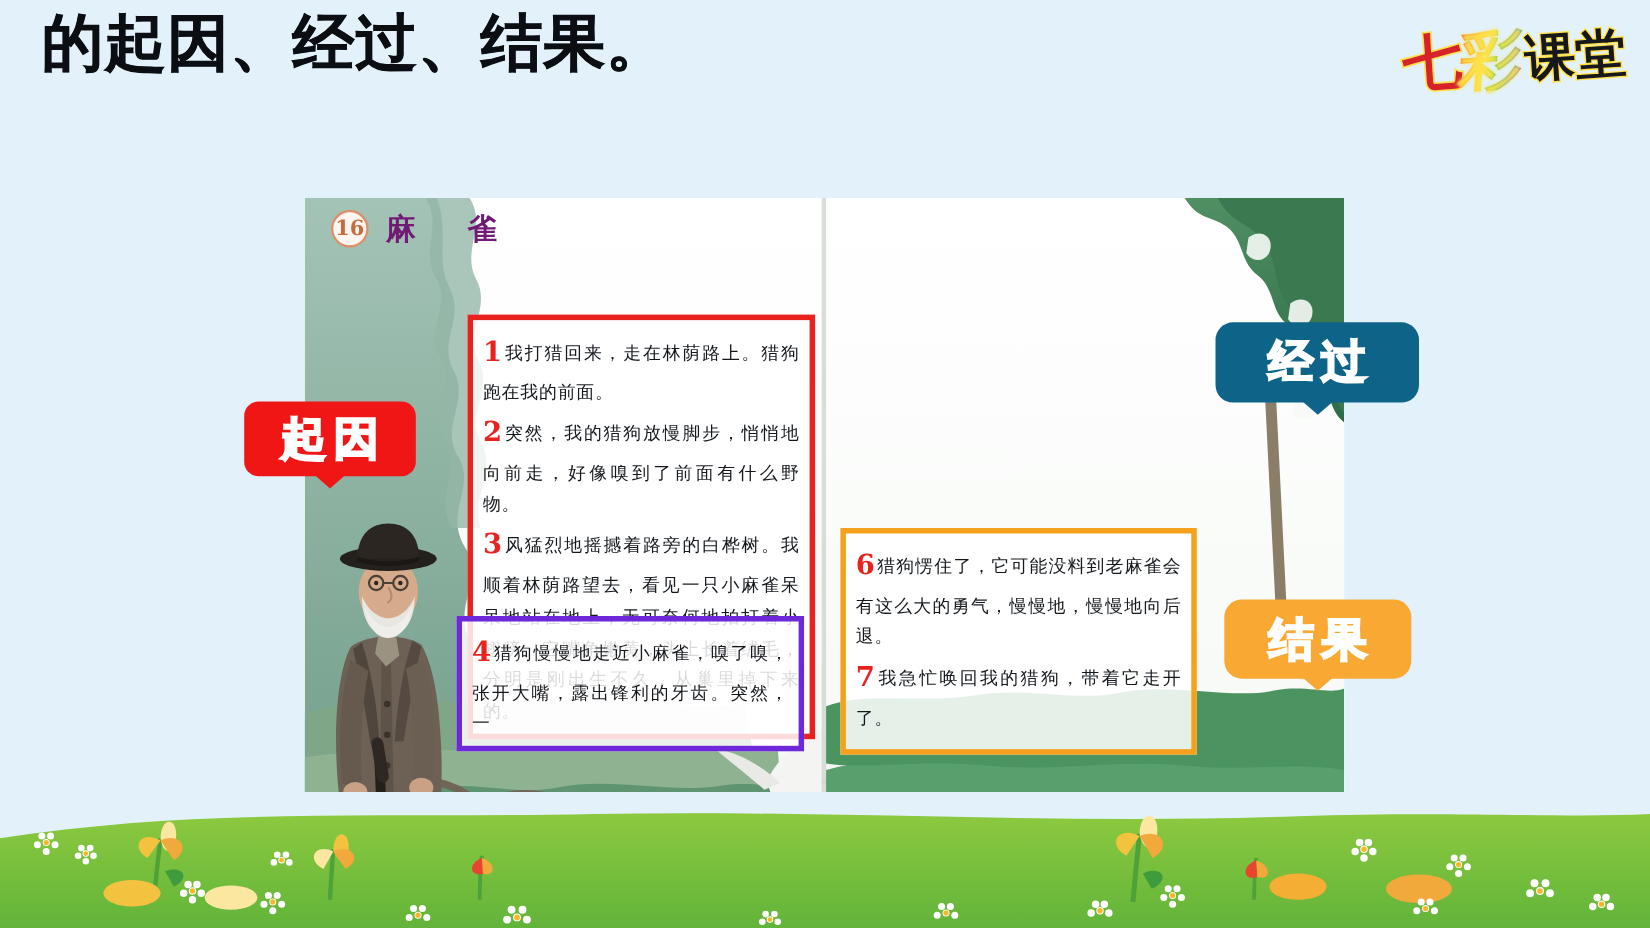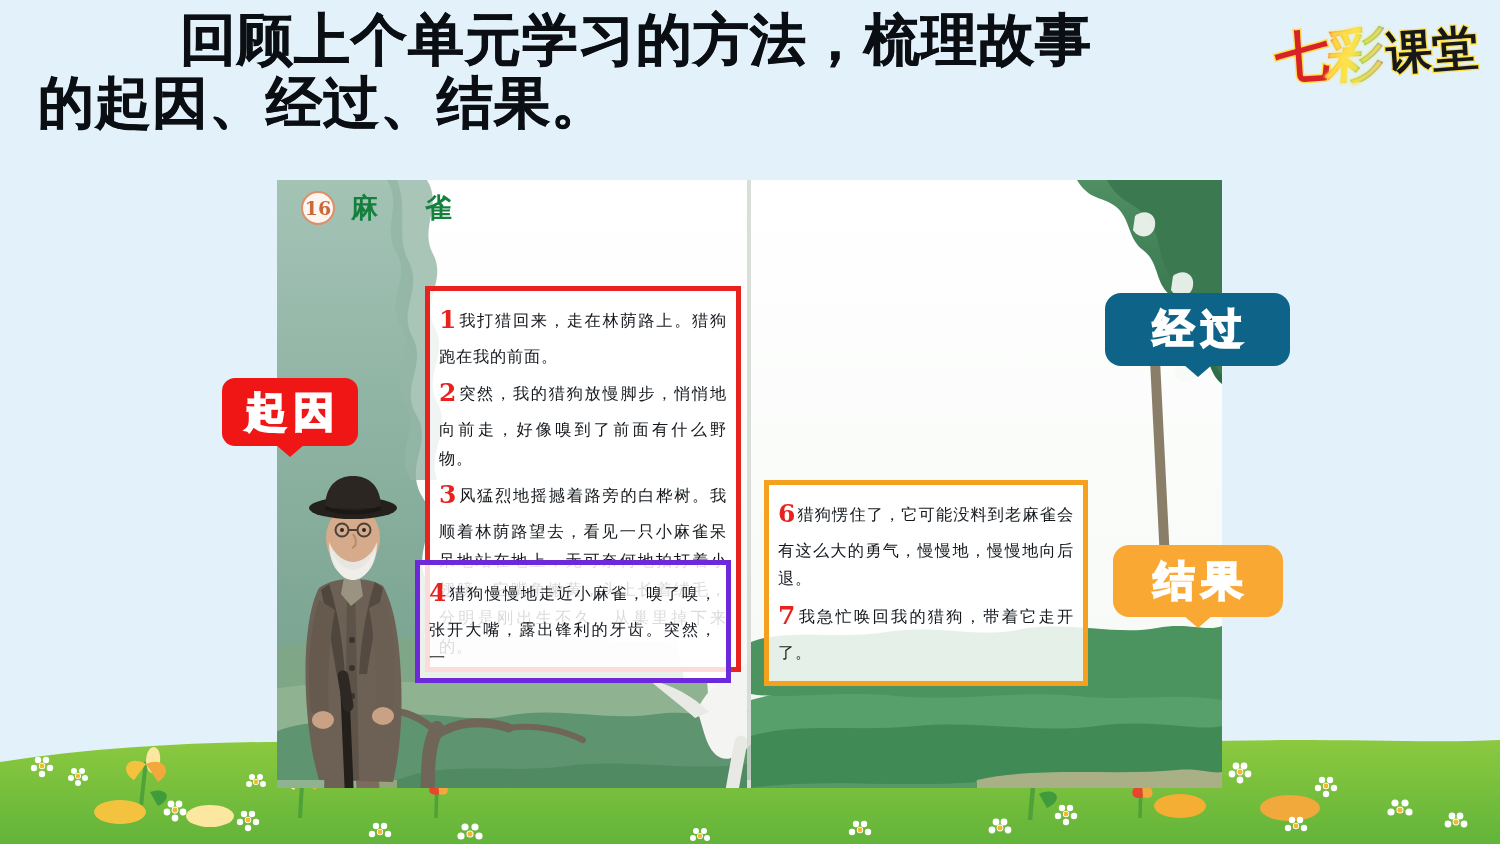--- a/index.html
+++ b/index.html
@@ -75,21 +75,21 @@
     margin-left: 1px;
   }
 
   
   .grass { position: absolute; left: 0; bottom: 0; width: 1500px; height: 130px; z-index: 5; }
 
   
   .book {
     position: absolute;
     left: 277px; top: 180px;
-    width: 945px; height: 608px;
+    width: 945px; height: 540px;
     z-index: 10;
     background: #fdfdfb;
     overflow: hidden;
   }
   .book svg { position: absolute; left: 0; top: 0; }
 
   .page-title {
     position: absolute;
     left: 24px; top: 10px;
     display: flex; align-items: center; gap: 16px;
@@ -99,21 +99,21 @@
     width: 34px; height: 34px; border-radius: 50%;
     border: 2px solid #dd8f6a;
     color: #c96a3c;
     font-family: "DejaVu Serif", serif;
     font-size: 19px; font-weight: 700;
     display: flex; align-items: center; justify-content: center;
     background: #fdf5ef;
   }
   .lesson-title {
     font-family: "DejaVu Serif", serif;
-    font-size: 27px; font-weight: 700; color: #15803d;
+    font-size: 27px; font-weight: 700; color: #701a75;
     letter-spacing: 10px;
   }
 
   
   .tbox { position: absolute; z-index: 14; }
   .tbox .body {
     font-family: "DejaVu Serif", serif;
     font-size: 16.2px;
     line-height: 1.78;
     color: #14181d;
@@ -149,34 +149,33 @@
   }
   .callout::after {
     content: "";
     position: absolute;
     left: 50%; bottom: -11px;
     margin-left: -15px;
     width: 0; height: 0;
     border-left: 15px solid transparent;
     border-right: 15px solid transparent;
   }
-  .c-cause  { left: 222px; top: 378px; width: 136px; height: 68px; background: #f01616; border-radius: 13px; }
+  .c-cause  { left: 222px; top: 365px; width: 156px; height: 68px; background: #f01616; border-radius: 13px; }
   .c-cause::after  { border-top: 13px solid #f01616; }
   .c-proc   { left: 1105px; top: 293px; width: 185px; height: 73px; background: #0e6389; border-radius: 16px; }
   .c-proc::after   { border-top: 13px solid #0e6389; }
   .c-result { left: 1113px; top: 545px; width: 170px; height: 72px; background: #f9a833; border-radius: 16px; }
   .c-result::after { border-top: 13px solid #f9a833; }
 </style>
 </head>
 <body>
 
 <div id="slide">
 
   <div class="title-block">
-    <div class="title-line l1">回顾上个单元学习的方法，梳理故事</div>
     <div class="title-line l2">的起因、经过、结果。</div>
   </div>
 
   <div class="logo">
     <span class="logo-qi">七</span>
     <span class="logo-cai">彩</span>
     <span class="logo-ketang">课堂</span>
   </div>
 
   <svg class="grass" viewBox="0 0 1500 130" preserveAspectRatio="none">

